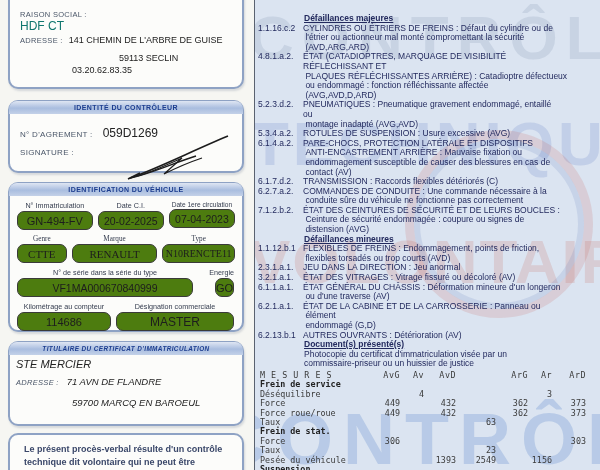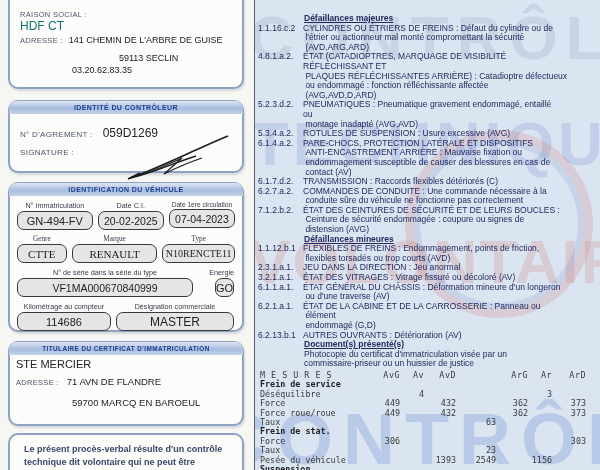--- a/index.html
+++ b/index.html
@@ -10,21 +10,21 @@
   
   .lbox{position:absolute;left:8px;width:236px;background:#fcfcfa;
         border:2px solid #8ea2c4;border-radius:10px;box-shadow:1px 2px 2px rgba(120,130,150,.25);
         box-sizing:border-box;}
   .bandhdr{height:13px;margin:-1px -1px 0 -1px;border-radius:8px 8px 0 0;
         background:linear-gradient(#dfe6f3,#a9bddf 55%,#c3d1e8);
         color:#1c3d8f;font-size:7px;font-weight:bold;text-align:center;
         line-height:13px;letter-spacing:.4px;}
   .smalllab{font-size:7.5px;color:#4a5668;letter-spacing:.3px;}
   .fieldlab{font-size:7.2px;color:#333b4d;text-align:center;white-space:nowrap;}
-  .valbox{border:1.5px solid #3a3a3a;border-radius:7px;background:#e5e5e5;
+  .valbox{border:1.5px solid #3a3a3a;border-radius:7px;background:#4d7c0f;
           height:17px;display:flex;align-items:center;justify-content:center;
           font-size:11px;color:#1d1d1d;}
   .frow{display:flex;gap:5px;padding:2px 7px 0 7px;}
   .fcell{display:flex;flex-direction:column;gap:1px;}
 
   
   #right{position:absolute;left:254px;top:0;width:346px;height:470px;
          background:#dbe4f1;border-left:1px solid #5a6270;overflow:hidden;}
   .wm{position:absolute;font-weight:bold;white-space:nowrap;pointer-events:none;
       font-family:"Liberation Sans",sans-serif;}
@@ -135,21 +135,21 @@
         <div class="fieldlab">Kilométrage au compteur</div>
         <div class="valbox">114686</div>
       </div>
       <div class="fcell" style="width:118px;">
         <div class="fieldlab">Désignation commerciale</div>
         <div class="valbox" style="font-size:12px;">MASTER</div>
       </div>
     </div>
   </div>
 
-  <div class="lbox" style="top:341px;height:85px;">
+  <div class="lbox" style="top:341px;height:85px;font-style:italic;">
     <div class="bandhdr" style="font-size:6.4px;">TITULAIRE DU CERTIFICAT D'IMMATRICULATION</div>
     <div style="padding:3px 10px 0 6px;">
       <div style="font-size:11px;color:#222;">STE MERCIER</div>
       <div style="display:flex;margin-top:6px;align-items:baseline;">
         <span class="smalllab">ADRESSE :</span>
         <span style="font-size:9.5px;color:#222;margin-left:8px;">71 AVN DE FLANDRE</span>
       </div>
       <div style="font-size:9.5px;color:#222;margin:10px 0 0 56px;">59700 MARCQ EN BAROEUL</div>
     </div>
   </div>

